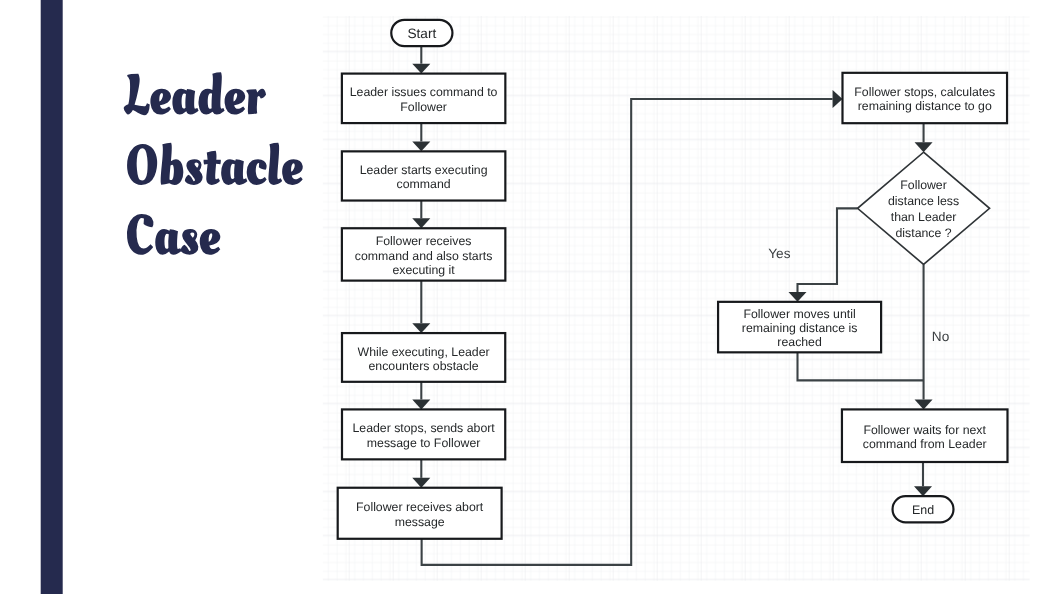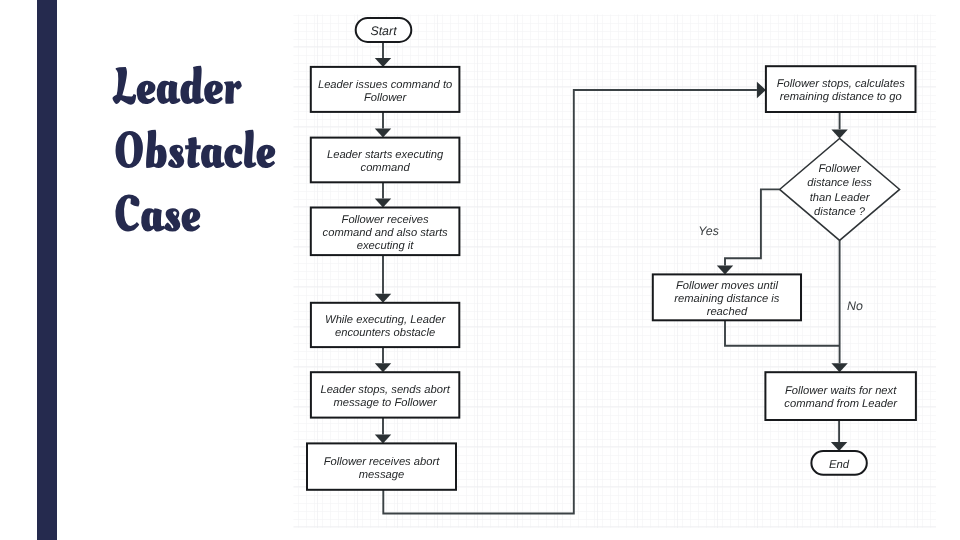--- a/index.html
+++ b/index.html
@@ -1,20 +1,20 @@
 <!DOCTYPE html>
 <html><head>
 <meta charset="utf-8">
 <style>
   html,body{margin:0;padding:0;background:#ffffff;}
   body{width:960px;height:540px;overflow:hidden;
        font-family:"Liberation Sans",sans-serif;
        -webkit-font-smoothing:antialiased;-moz-osx-font-smoothing:grayscale;
        text-rendering:geometricPrecision;}
-  #slide{position:relative;width:840px;height:540px;background:#ffffff;font-style:italic;}
+  #slide{position:relative;width:840px;height:540px;background:#ffffff;}
   #accent-bar{position:absolute;left:37px;top:0;width:19.5px;height:540px;
               background:#252a4e;}
   #title-art{position:absolute;left:0;top:0;width:300px;height:260px;}
   #flow{position:absolute;left:0;top:0;width:960px;height:540px;}
   .node-text{font-family:"Liberation Sans",sans-serif;font-size:11.2px;
              transform:translateZ(0);
              fill:#242729;text-anchor:middle;}
   .edge-label{font-family:"Liberation Sans",sans-serif;font-size:11.2px;
               transform:translateZ(0);
               fill:#3c4043;text-anchor:middle;}

